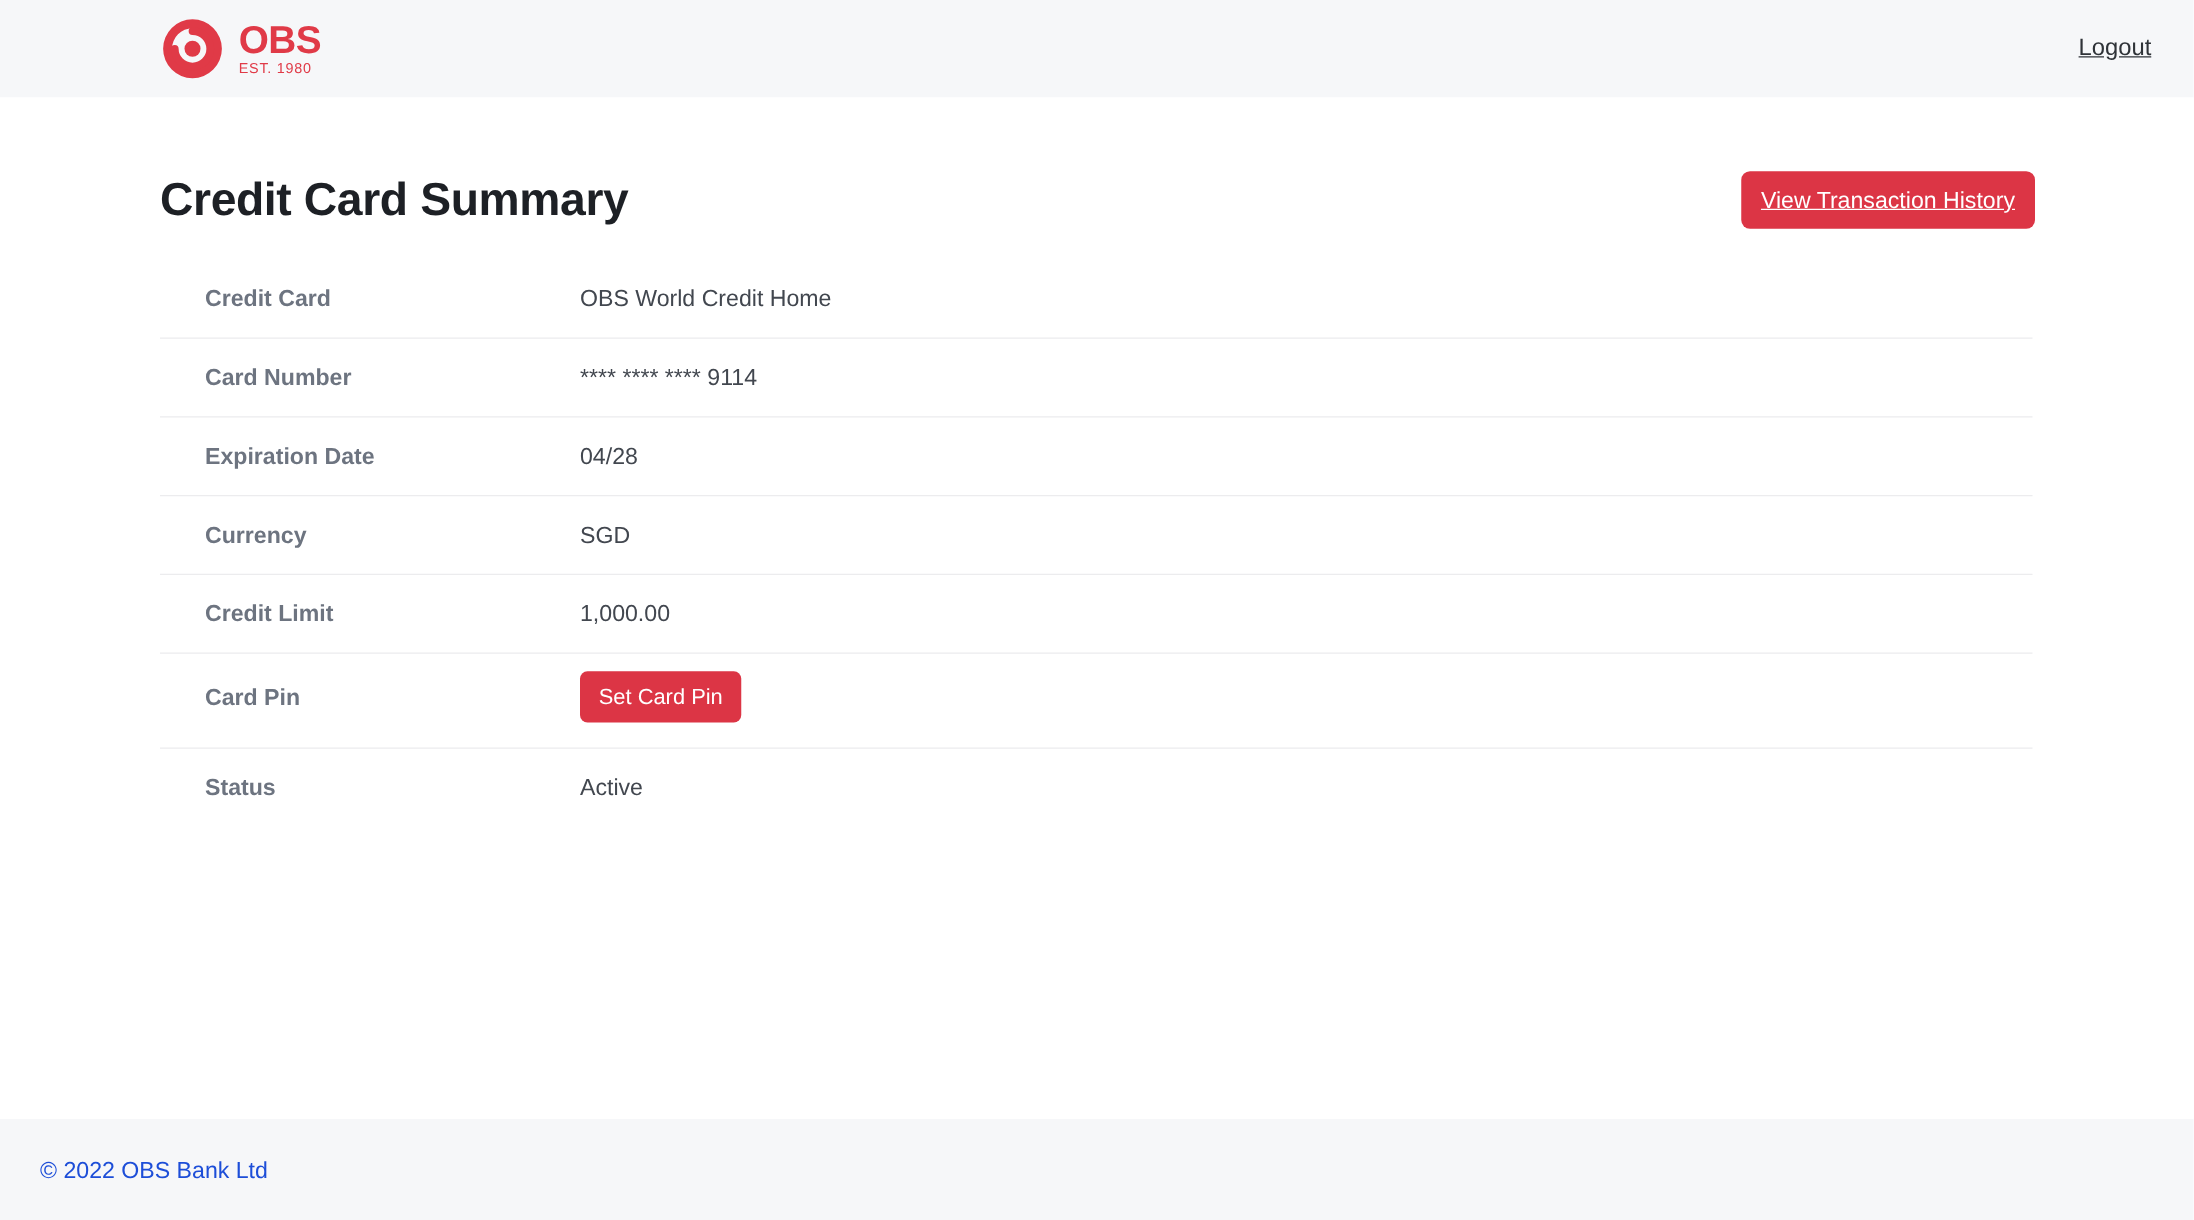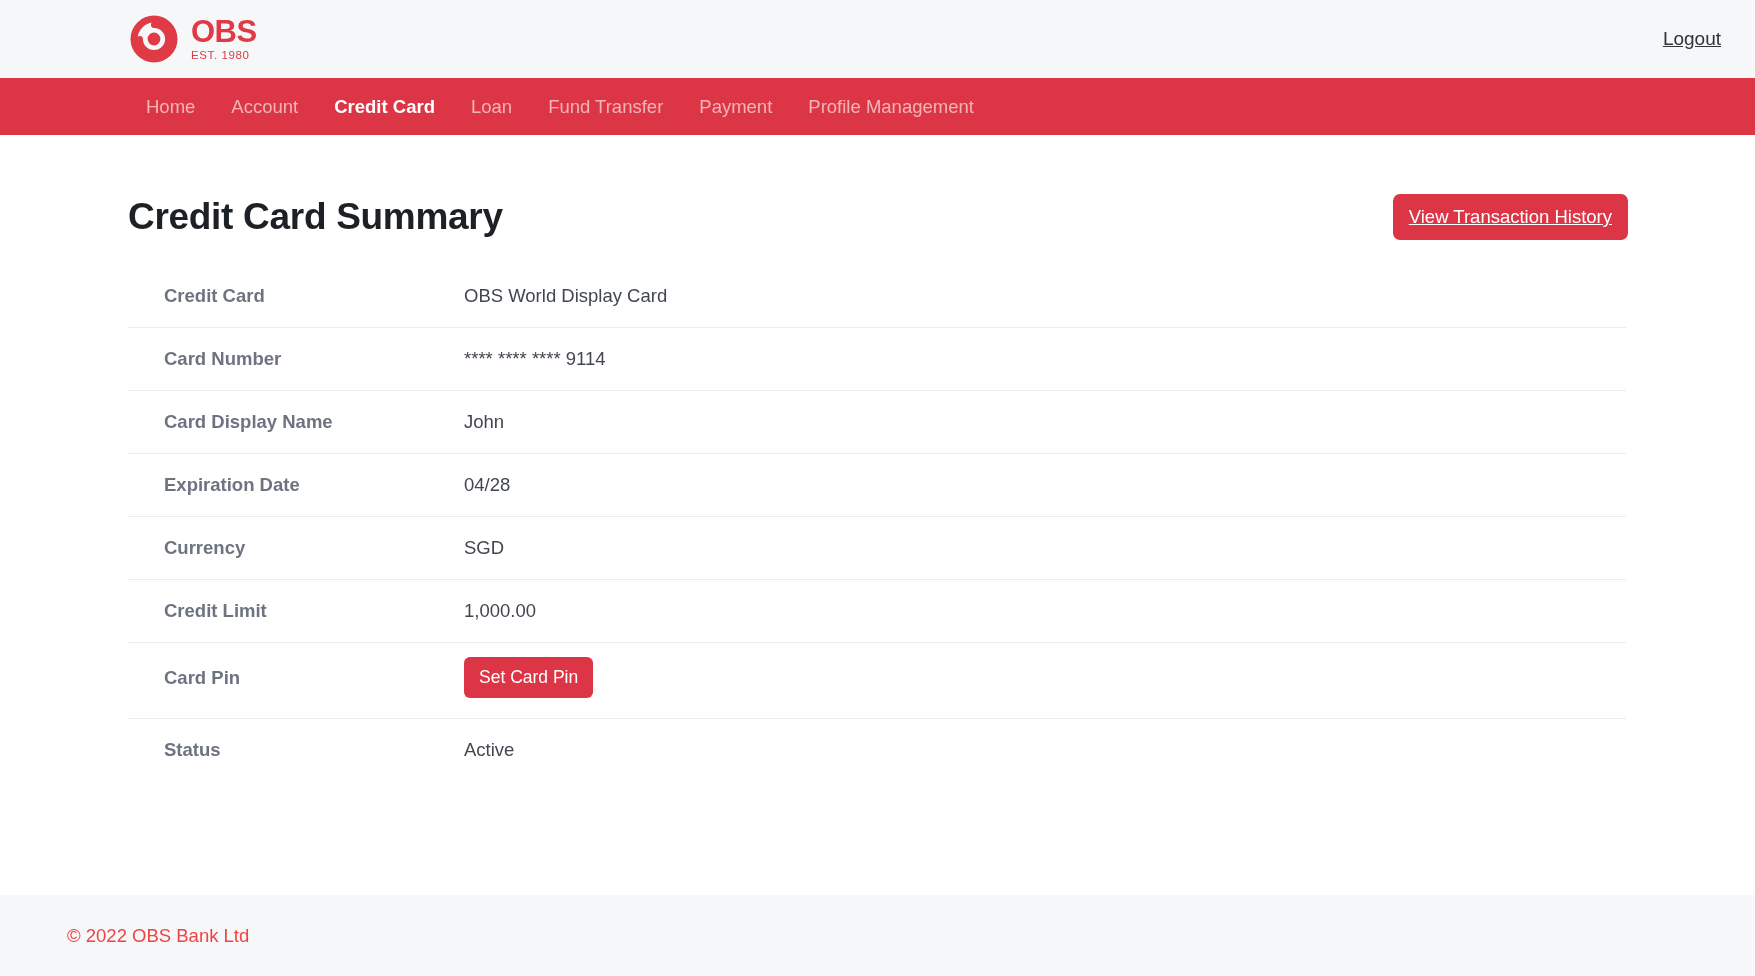--- a/index.html
+++ b/index.html
@@ -175,22 +175,21 @@
     height: 81px;
     background: #f6f7f9;
     display: flex;
     align-items: center;
     padding-left: 32px;
     flex: 0 0 81px;
   }
 
   .footer-text {
     font-size: 18.5px;
-    color: #ef4444;
-    margin-left: 35px;
+    color: #1d4ed8;
   }
 </style>
 </head>
 <body>
 
 <div class="page">
 
   <div class="topbar">
 
     <div class="brand">
@@ -205,50 +204,37 @@
       </span>
       <span class="brand-text">
         <span class="brand-name">OBS</span>
         <span class="brand-tag">EST. 1980</span>
       </span>
     </div>
 
     <div class="logout">Logout</div>
   </div>
 
-  <div class="navbar">
-    <div class="nav-item">Home</div>
-    <div class="nav-item">Account</div>
-    <div class="nav-item active">Credit Card</div>
-    <div class="nav-item">Loan</div>
-    <div class="nav-item">Fund Transfer</div>
-    <div class="nav-item">Payment</div>
-    <div class="nav-item">Profile Management</div>
-  </div>
 
   <div class="main">
 
     <div class="title-row">
       <div class="page-title">Credit Card Summary</div>
       <button class="btn btn-history">View Transaction History</button>
     </div>
 
     <table class="detail-table">
       <tbody>
         <tr>
           <td class="cell-label">Credit Card</td>
-          <td class="cell-value">OBS World Display Card</td>
+          <td class="cell-value">OBS World Credit Home</td>
         </tr>
         <tr>
           <td class="cell-label">Card Number</td>
           <td class="cell-value">**** **** **** 9114</td>
-        </tr>
-        <tr>
-          <td class="cell-label">Card Display Name</td>
-          <td class="cell-value">John</td>
         </tr>
         <tr>
           <td class="cell-label">Expiration Date</td>
           <td class="cell-value">04/28</td>
         </tr>
         <tr>
           <td class="cell-label">Currency</td>
           <td class="cell-value">SGD</td>
         </tr>
         <tr>

